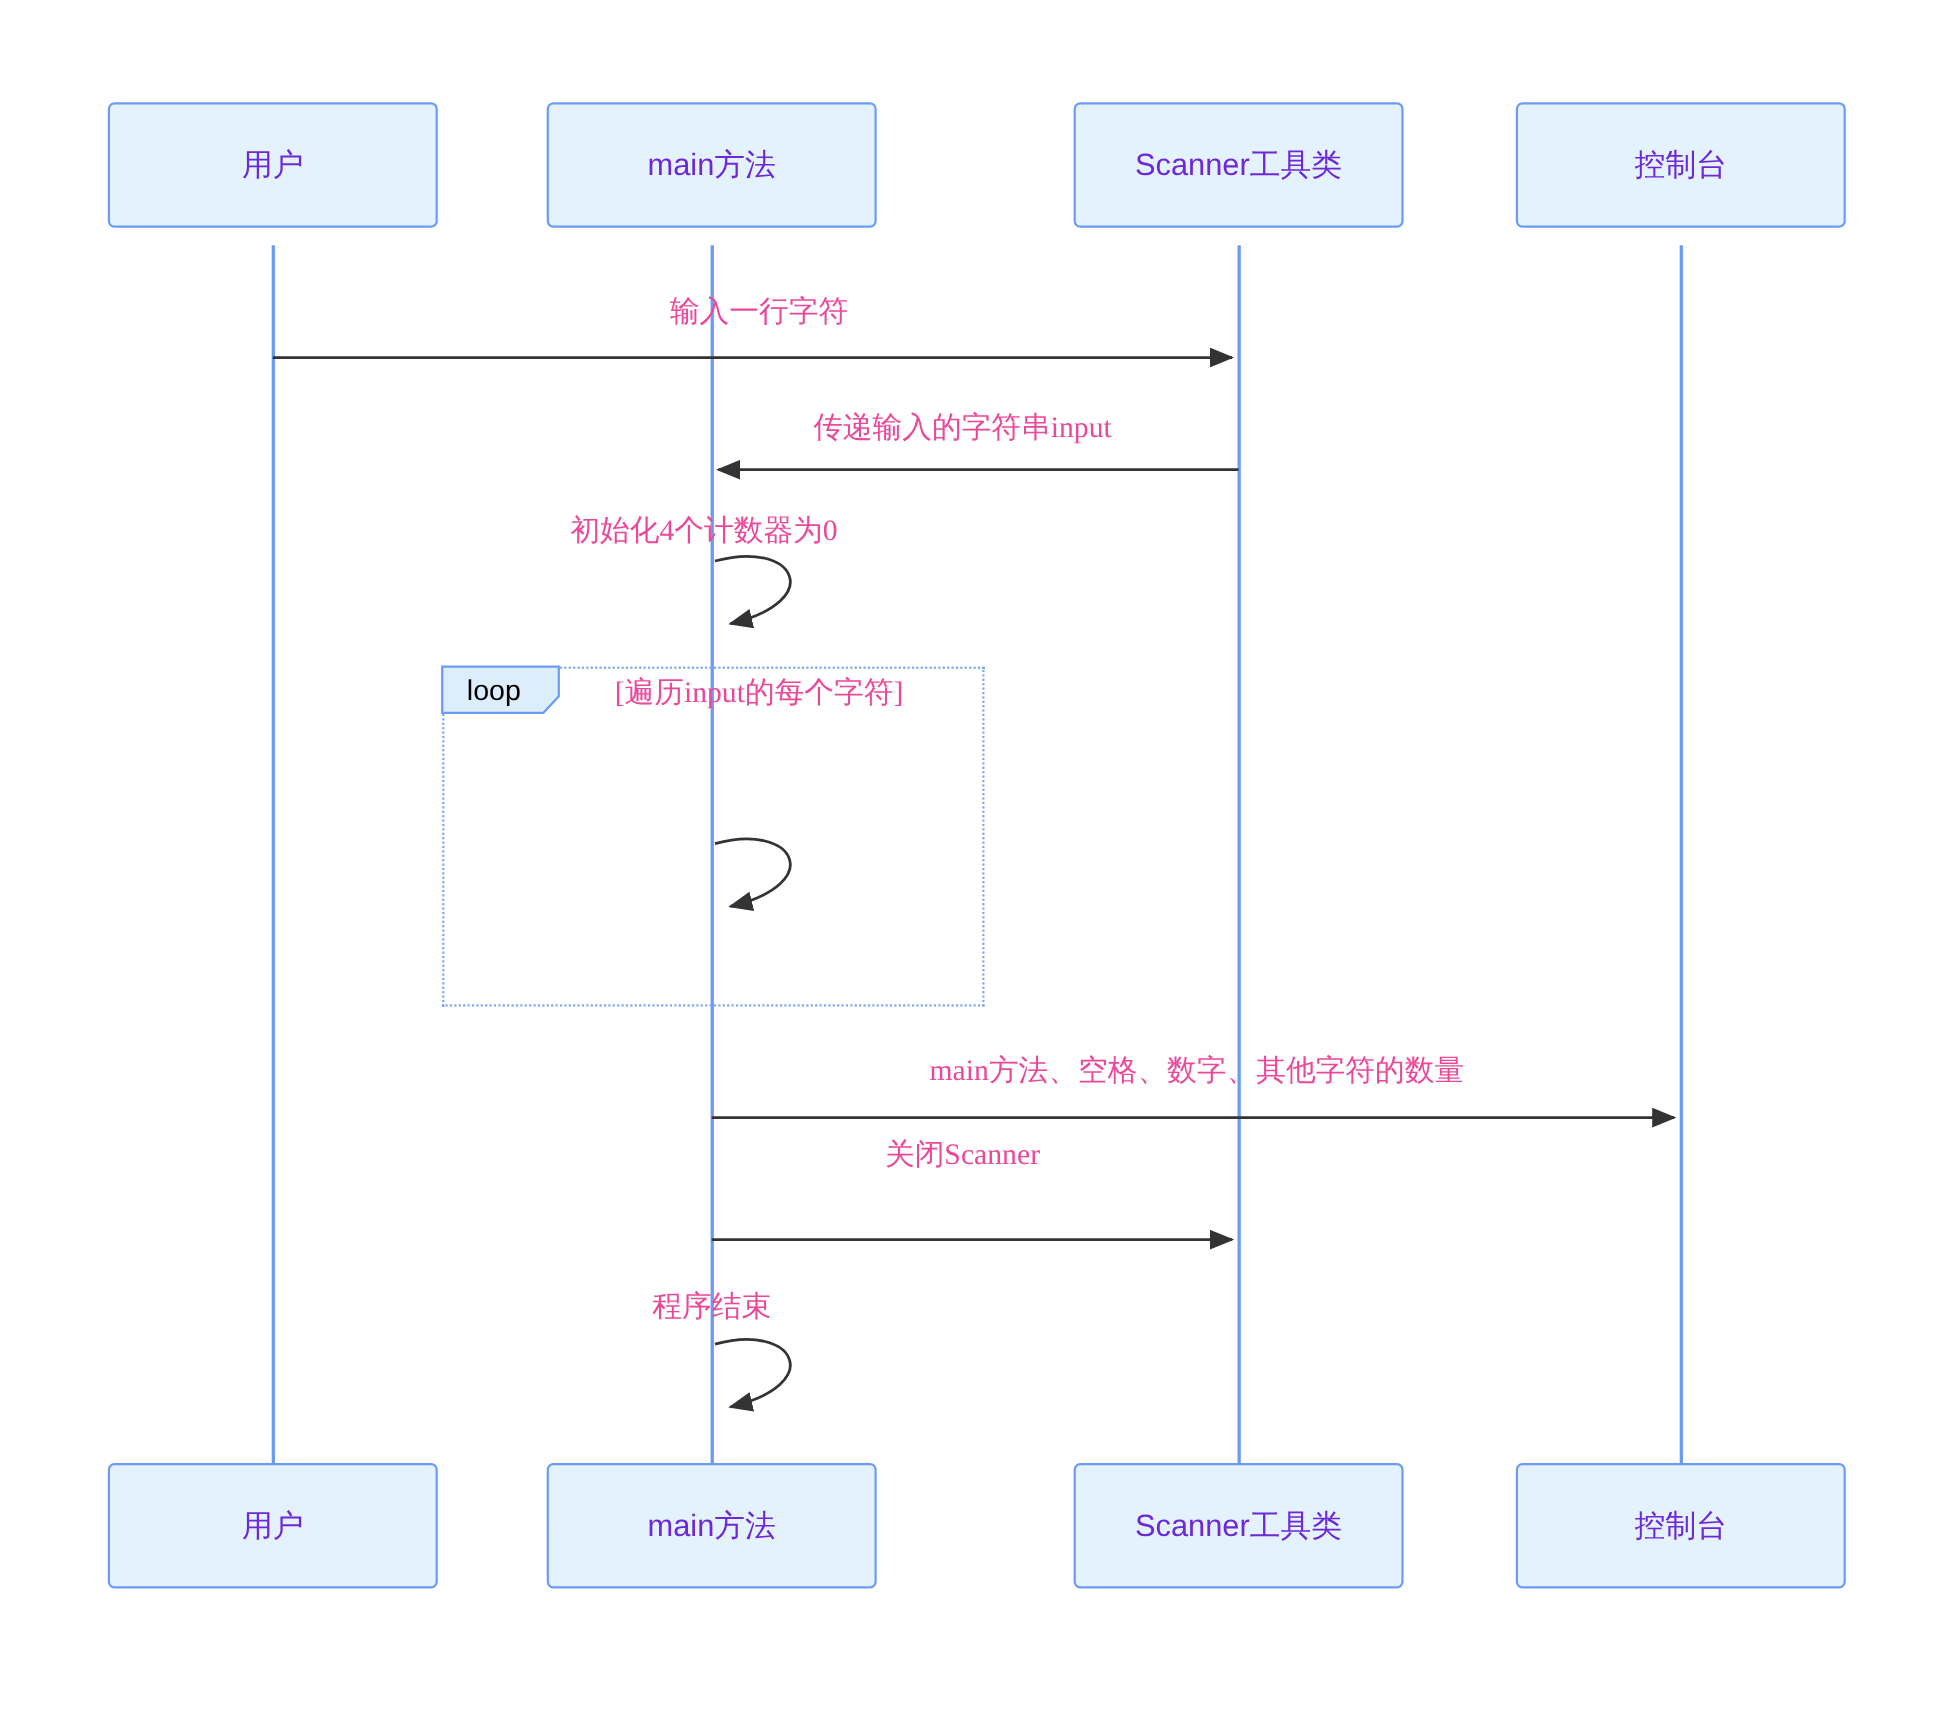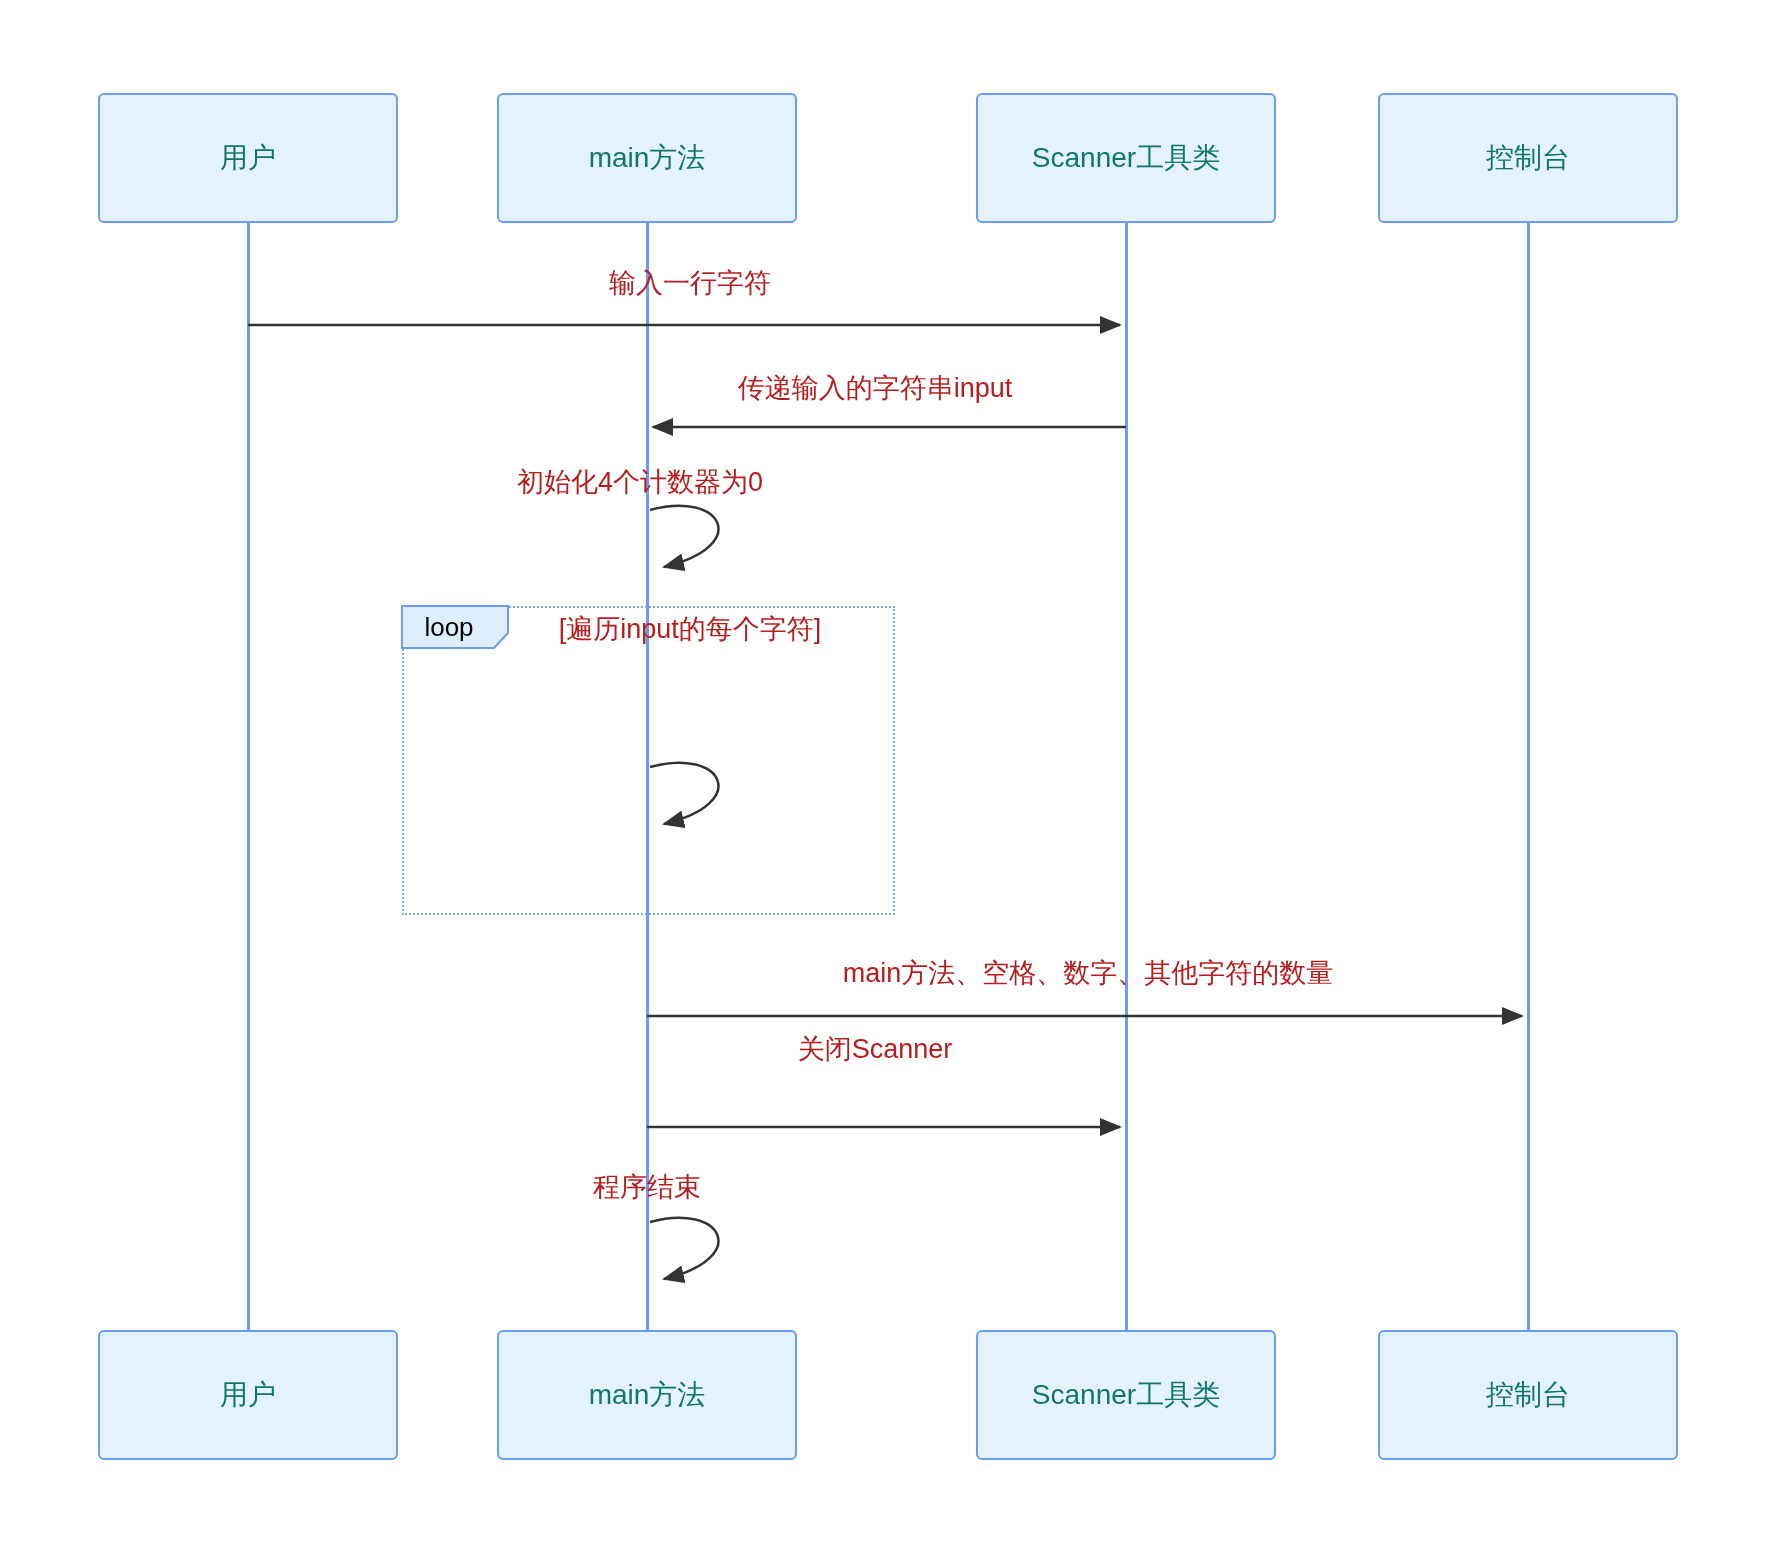--- a/index.html
+++ b/index.html
@@ -6,39 +6,40 @@
   #canvas{
     position:relative;
     width:1770px;height:1554px;
     background:#ffffff;
     font-family:"Liberation Sans","DejaVu Sans",sans-serif;
     color:#333333;
     overflow:hidden;
   }
   .actor{
     position:absolute;
-    width:300px;height:130px;
+    width:300px;height:114px;
     background:#e4f2fd;
     border:2.5px solid #6c9bf5;
     border-radius:6px;
     box-sizing:border-box;
     display:flex;align-items:center;justify-content:center;
-    font-size:28px;color:#0f766e;
+    font-size:28px;color:#6d28d9;
   }
   .lifeline{
     position:absolute;
     width:3px;top:223px;height:1107px;
     background:#6c9bf5;
   }
   .msg-label{
     position:absolute;
     transform:translateX(-50%);
-    font-size:27px;color:#b91c1c;
+    font-size:27px;color:#ec4899;
     white-space:nowrap;
     line-height:32px;
+    font-family:Liberation Serif, serif;
   }
   .loop-frame{
     position:absolute;
     left:402px;top:606px;width:493px;height:309px;
     border:2.5px dotted #7ca7f5;
     box-sizing:border-box;
   }
   .loop-label-text{
     position:absolute;
     left:402px;top:606px;width:94px;height:42px;

